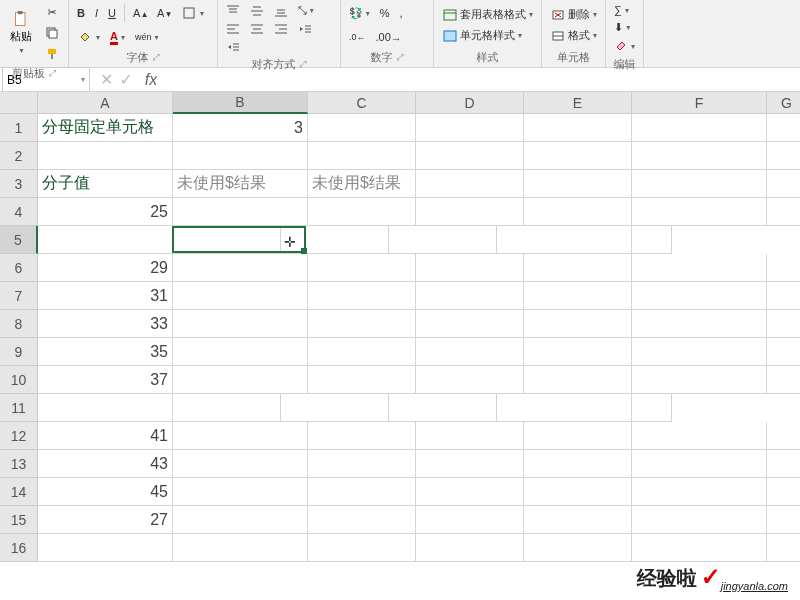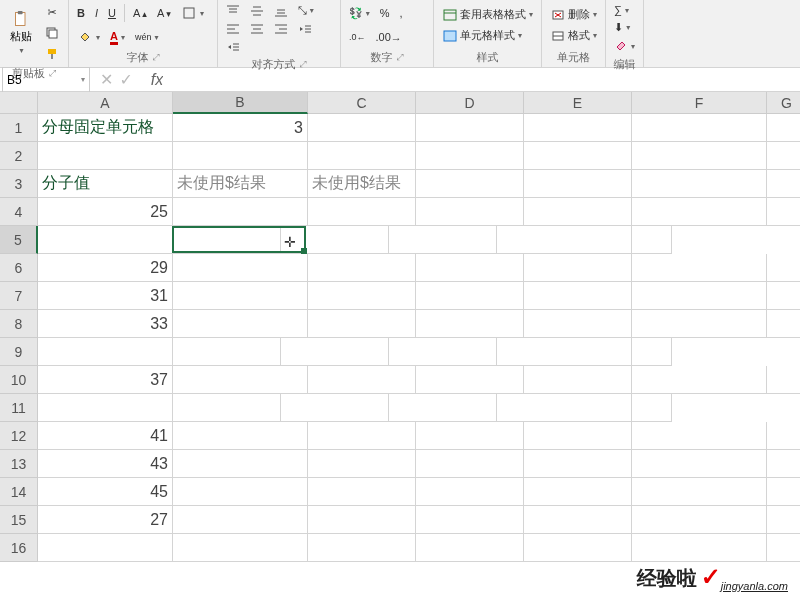--- a/index.html
+++ b/index.html
@@ -14,21 +14,21 @@
 .icon-box { width: 16px; height: 16px; display: inline-flex; align-items: center; justify-content: center; }
 .dropdown-arrow { font-size: 8px; color: #666; margin-left: 1px; }
 .dialog-launcher { font-size: 9px; color: #888; cursor: pointer; }
 .sep { width: 1px; height: 18px; background: #ccc; margin: 0 2px; }
 .col2 { display: flex; flex-direction: column; gap: 1px; }
 
 .namebox-row { height: 24px; background: #fff; border-bottom: 1px solid #d4d4d4; display: flex; align-items: center; }
 .namebox { width: 88px; height: 20px; border: 1px solid #ccc; margin-left: 2px; display: flex; align-items: center; padding: 12px 4px; font-size: 12px; }
 .namebox .dd { margin-left: auto; font-size: 8px; color: #888; }
 .fx-controls { display: flex; align-items: center; gap: 6px; margin-left: 10px; color: #999; }
-.fx-label { font-style: italic; color: #666; margin-left: 12px; }
+.fx-label { font-style: italic; color: #666; margin-left: 6px; }
 .formula-input { flex: 1; border: none; outline: none; padding: 0 8px; font-size: 12px; }
 
 .sheet { display: flex; height: 490px; }
 .row-headers { display: flex; flex-direction: column; }
 .corner { width: 38px; height: 22px; background: #e6e6e6; border-right: 1px solid #ccc; border-bottom: 1px solid #ccc; }
 .row-header { width: 38px; height: 28px; background: #e6e6e6; border-right: 1px solid #ccc; border-bottom: 1px solid #ccc; display: flex; align-items: center; justify-content: center; font-size: 14px; color: #555; }
 .row-header.selected { background: #d4d4d4; border-right: 2px solid #217346; }
 
 .grid { flex: 1; display: flex; flex-direction: column; }
 .col-headers { height: 22px; display: flex; }
@@ -423,20 +423,21 @@
       <div class="row">
           <div class="cell col-A num">33</div>
           <div class="cell col-B"></div>
           <div class="cell col-C"></div>
           <div class="cell col-D"></div>
           <div class="cell col-E"></div>
           <div class="cell col-F"></div>
           <div class="cell col-G"></div>
         </div>
       <div class="row">
+          <div class="cell col-A num">35</div>
           <div class="cell col-B"></div>
           <div class="cell col-C"></div>
           <div class="cell col-D"></div>
           <div class="cell col-E"></div>
           <div class="cell col-F"></div>
           <div class="cell col-G"></div>
         </div>
       <div class="row">
           <div class="cell col-A num">37</div>
           <div class="cell col-B"></div>

